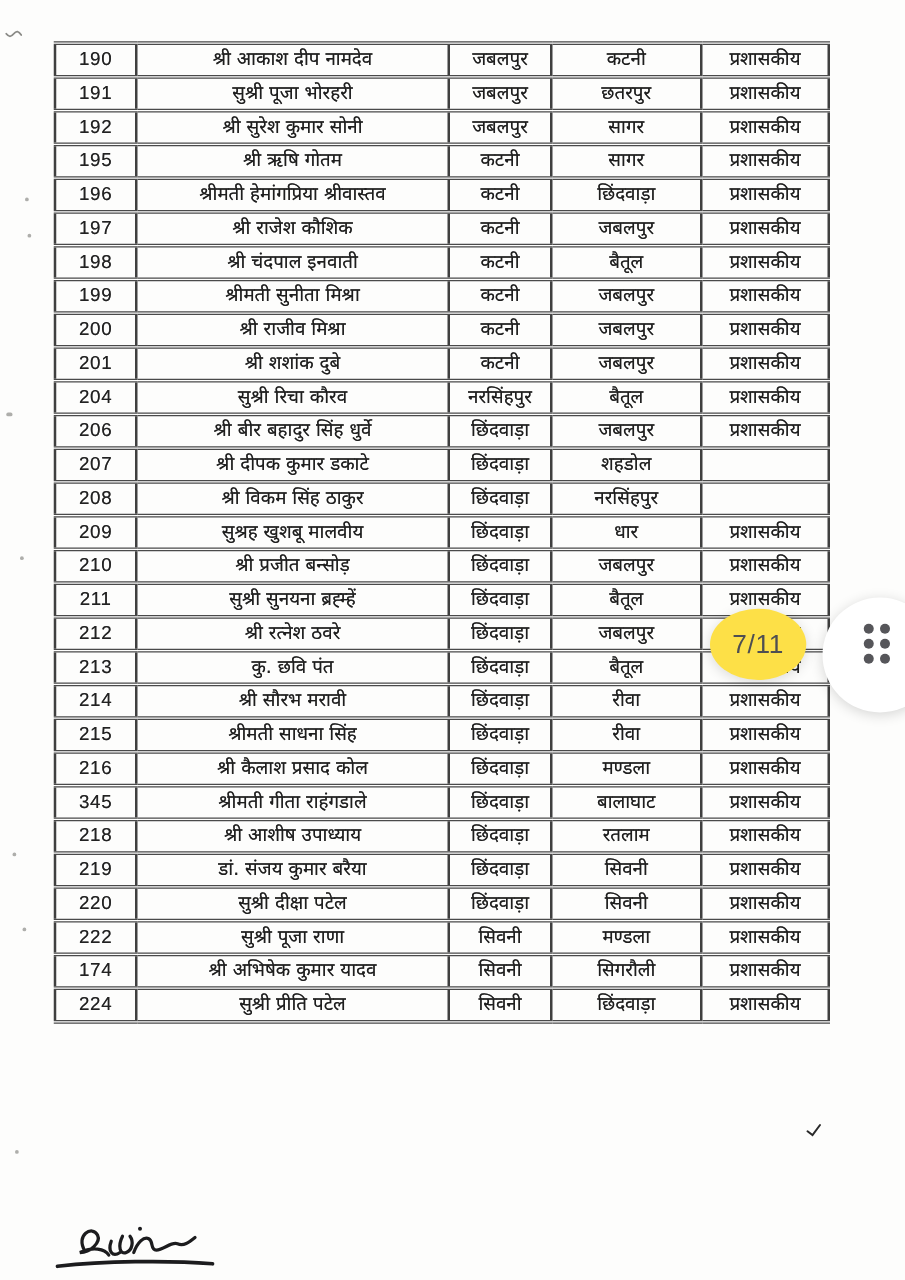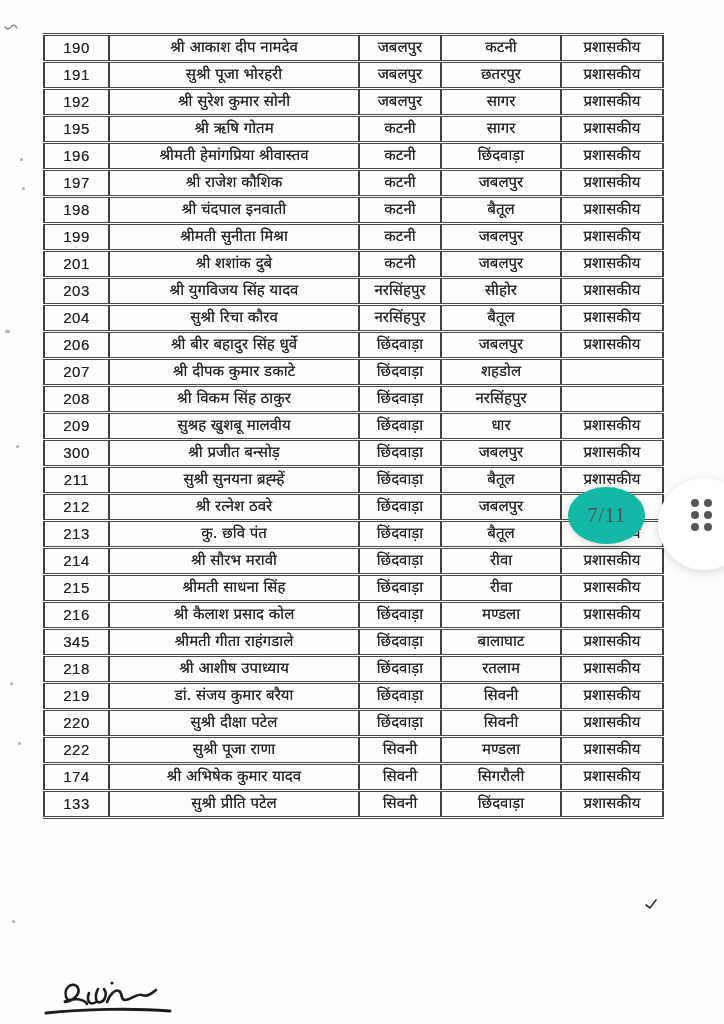--- a/index.html
+++ b/index.html
@@ -35,26 +35,25 @@
     text-shadow:0 0 .4px rgba(20,20,20,.65);
   }
   .scan-table td.c1{font-size:15px;letter-spacing:.5px;color:#222;}
   .scan-table td.c2,.scan-table td.c3,.scan-table td.c4,.scan-table td.c5{
     font-family:"DejaVu Sans",sans-serif;
   }
   
   .page-badge{
     position:absolute;left:568px;top:487px;
     width:77px;height:57px;
-    background:#14b8a6;
+    background:#fde047;
     border-radius:50%;
     box-shadow:0 2px 10px rgba(0,0,0,.14);
     display:flex;align-items:center;justify-content:center;
     z-index:5;
-    font-family:Liberation Serif, serif;
   }
   .page-badge span{
     font-size:21px;color:#4e4e52;letter-spacing:.5px;
   }
   .menu-fab{
     position:absolute;left:658px;top:478px;
     width:92px;height:92px;
     background:#ffffff;border-radius:50%;
     box-shadow:0 2px 10px rgba(0,0,0,.16);
     z-index:6;
@@ -141,31 +140,31 @@
         <td class="c5">प्रशासकीय</td>
       </tr>
       <tr>
         <td class="c1">199</td>
         <td class="c2">श्रीमती सुनीता मिश्रा</td>
         <td class="c3">कटनी</td>
         <td class="c4">जबलपुर</td>
         <td class="c5">प्रशासकीय</td>
       </tr>
       <tr>
+        <td class="c1">200</td>
+        <td class="c2">श्री राजीव मिश्रा</td>
+        <td class="c3">कटनी</td>
+        <td class="c4">जबलपुर</td>
+        <td class="c5">प्रशासकीय</td>
+      </tr>
+      <tr>
         <td class="c1">201</td>
         <td class="c2">श्री शशांक दुबे</td>
         <td class="c3">कटनी</td>
         <td class="c4">जबलपुर</td>
-        <td class="c5">प्रशासकीय</td>
-      </tr>
-      <tr>
-        <td class="c1">203</td>
-        <td class="c2">श्री युगविजय सिंह यादव</td>
-        <td class="c3">नरसिंहपुर</td>
-        <td class="c4">सीहोर</td>
         <td class="c5">प्रशासकीय</td>
       </tr>
       <tr>
         <td class="c1">204</td>
         <td class="c2">सुश्री रिचा कौरव</td>
         <td class="c3">नरसिंहपुर</td>
         <td class="c4">बैतूल</td>
         <td class="c5">प्रशासकीय</td>
       </tr>
       <tr>
@@ -190,21 +189,21 @@
         <td class="c5"></td>
       </tr>
       <tr>
         <td class="c1">209</td>
         <td class="c2">सुश्रह खुशबू मालवीय</td>
         <td class="c3">छिंदवाड़ा</td>
         <td class="c4">धार</td>
         <td class="c5">प्रशासकीय</td>
       </tr>
       <tr>
-        <td class="c1">300</td>
+        <td class="c1">210</td>
         <td class="c2">श्री प्रजीत बन्सोड़</td>
         <td class="c3">छिंदवाड़ा</td>
         <td class="c4">जबलपुर</td>
         <td class="c5">प्रशासकीय</td>
       </tr>
       <tr>
         <td class="c1">211</td>
         <td class="c2">सुश्री सुनयना ब्रह्म्हें</td>
         <td class="c3">छिंदवाड़ा</td>
         <td class="c4">बैतूल</td>
@@ -281,21 +280,21 @@
         <td class="c5">प्रशासकीय</td>
       </tr>
       <tr>
         <td class="c1">174</td>
         <td class="c2">श्री अभिषेक कुमार यादव</td>
         <td class="c3">सिवनी</td>
         <td class="c4">सिगरौली</td>
         <td class="c5">प्रशासकीय</td>
       </tr>
       <tr>
-        <td class="c1">133</td>
+        <td class="c1">224</td>
         <td class="c2">सुश्री प्रीति पटेल</td>
         <td class="c3">सिवनी</td>
         <td class="c4">छिंदवाड़ा</td>
         <td class="c5">प्रशासकीय</td>
       </tr>
     </tbody>
 </table>
 
 <div class="page-badge">
   <span>7/11</span>

